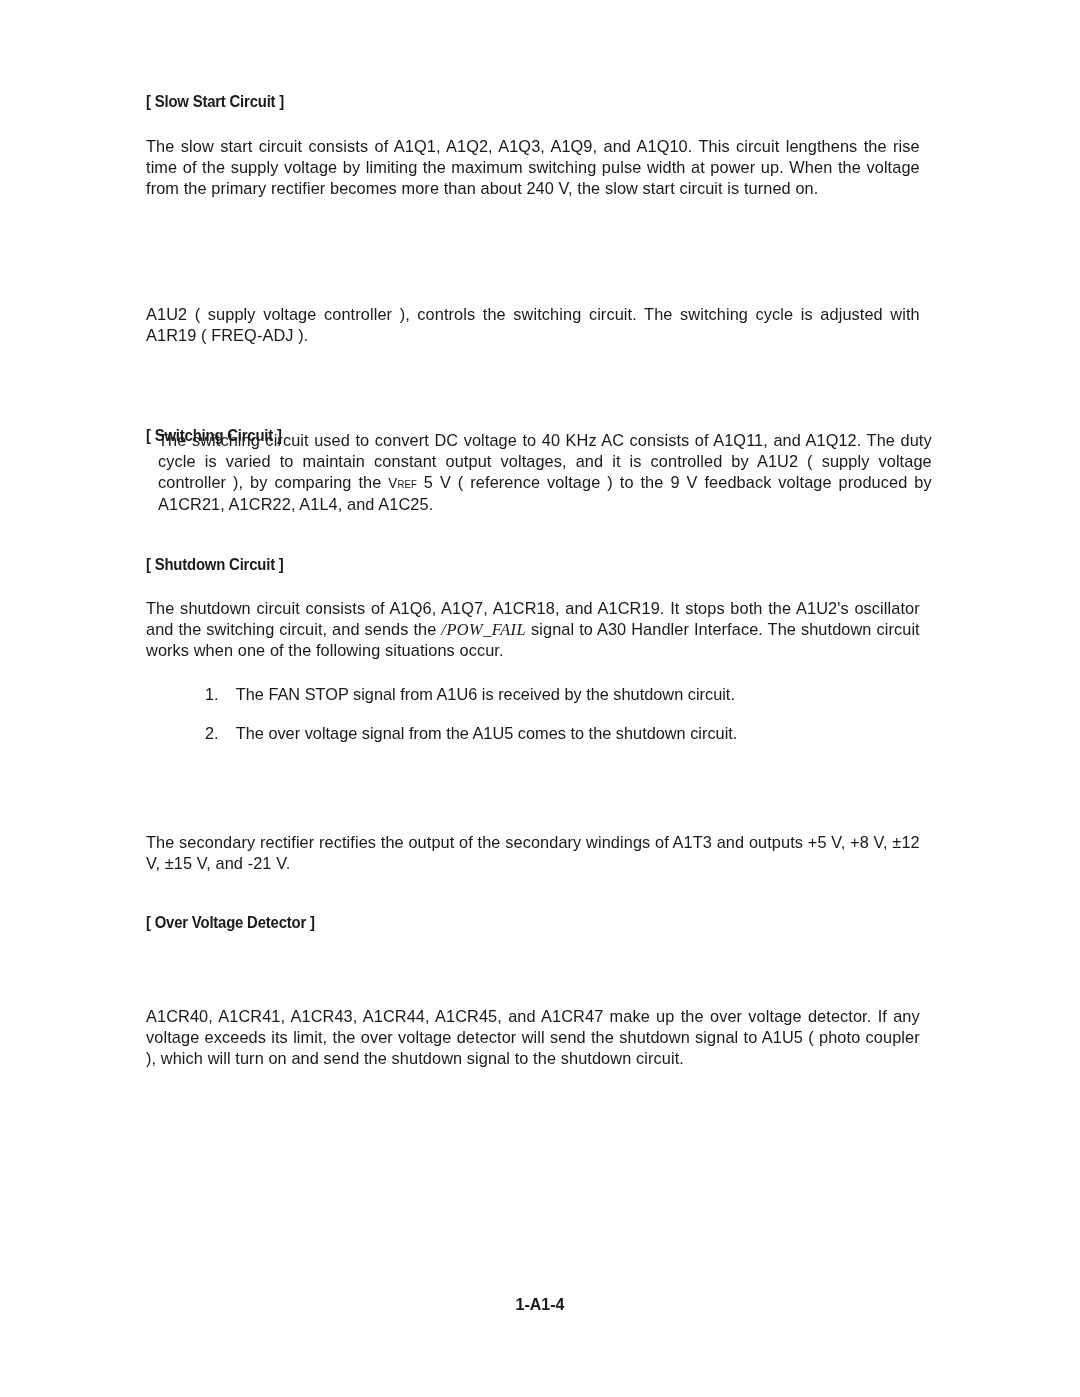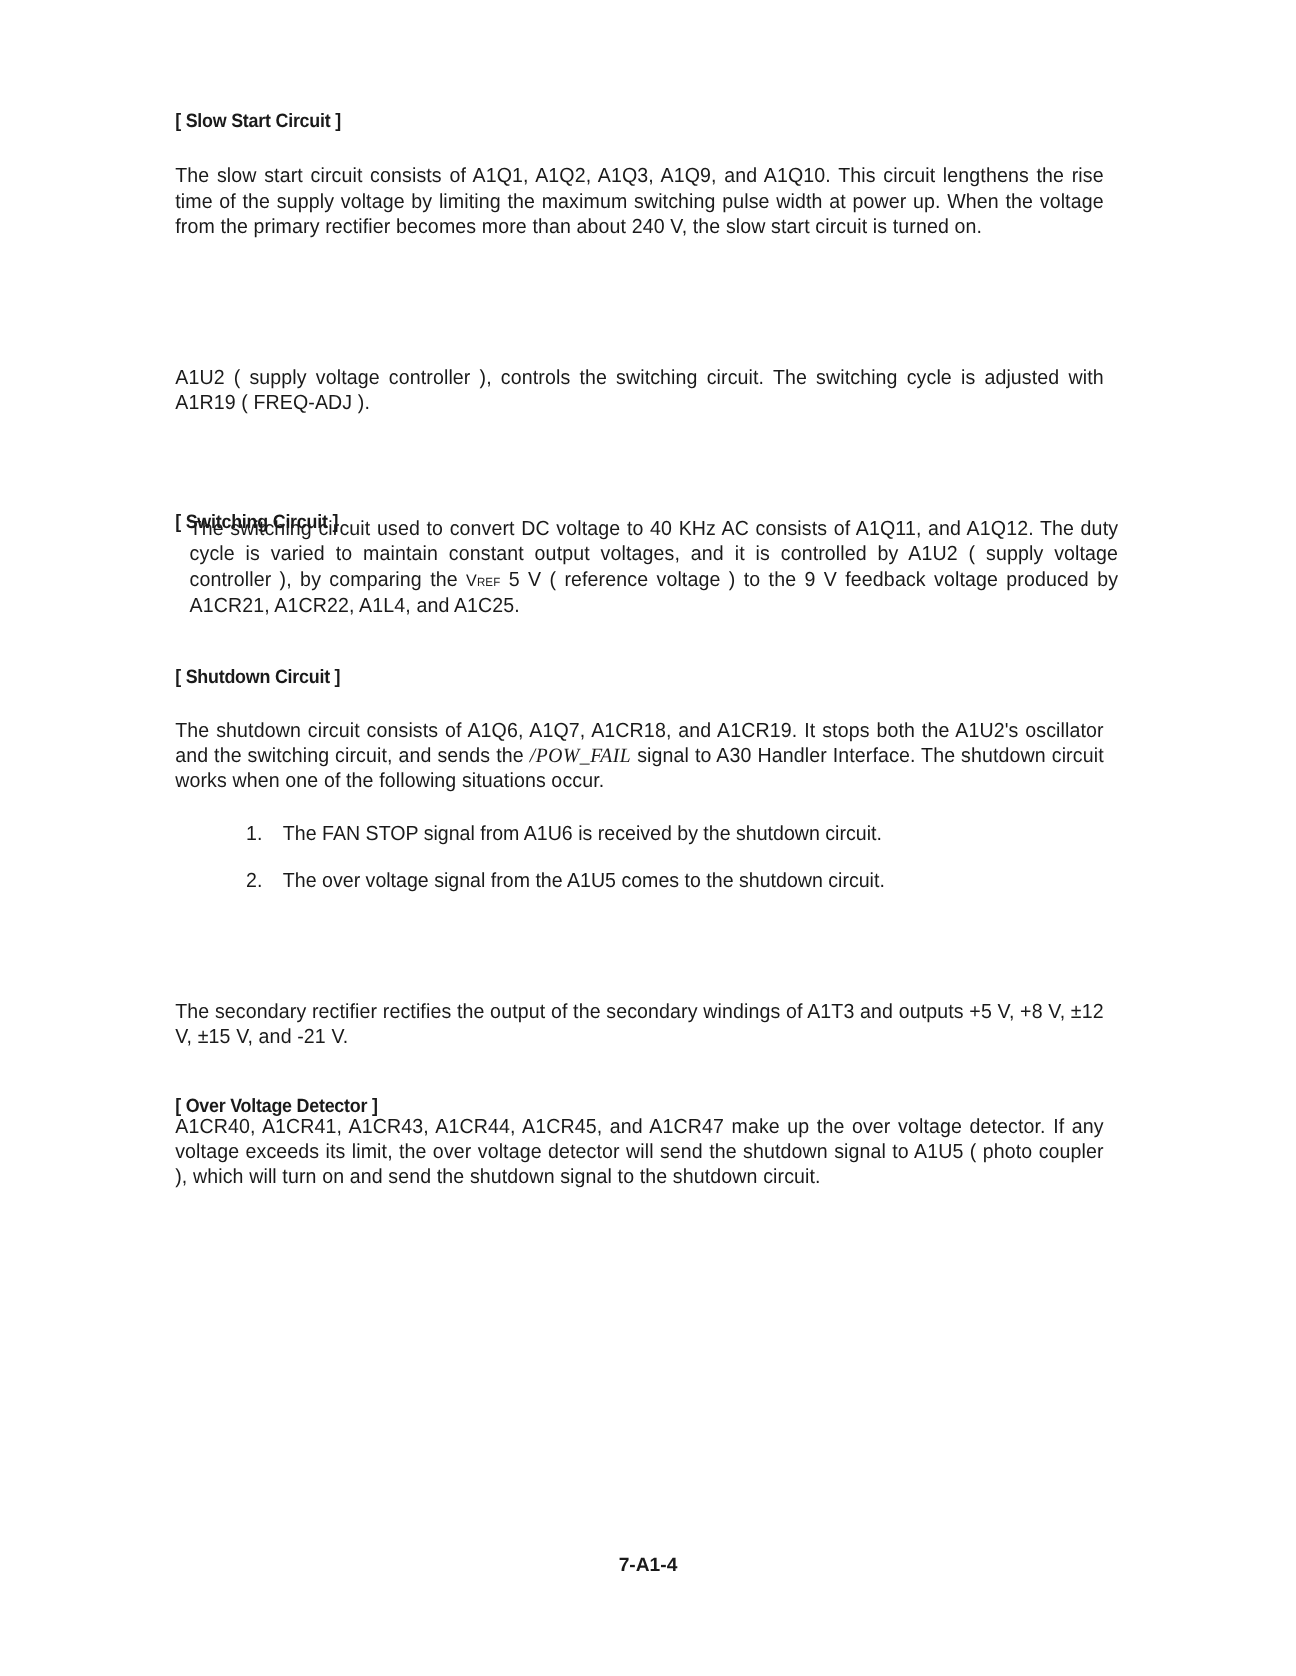--- a/index.html
+++ b/index.html
@@ -126,19 +126,19 @@
     </li>
   </ul>
 
   <div class="section" style="top:832px;">
     <p class="para">The secondary rectifier rectifies the output of the secondary windings of A1T3 and outputs +5 V, +8 V, ±12 V, ±15 V, and -21 V.</p>
   </div>
 
   <div class="section" style="top:913px;">
     <h2 class="heading">[ Over Voltage Detector ]</h2>
   </div>
-  <div class="section" style="top:928px;">
+  <div class="section" style="top:1006px;">
     <p class="para">A1CR40, A1CR41, A1CR43, A1CR44, A1CR45, and A1CR47 make up the over voltage detector.  If any voltage exceeds its limit, the over voltage detector will send the shutdown signal to A1U5 ( photo coupler ), which will turn on and send the shutdown signal to the shutdown circuit.</p>
   </div>
 
-  <div class="footer">7-A1-4</div>
+  <div class="footer">1-A1-4</div>
 
 </div>
 
 </body></html>

